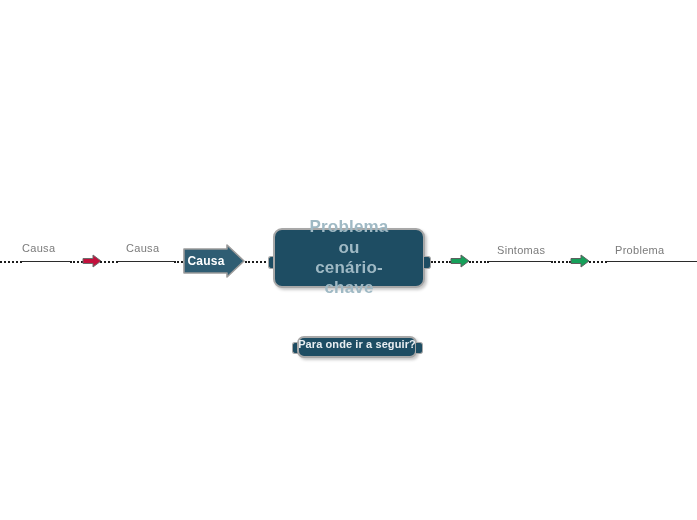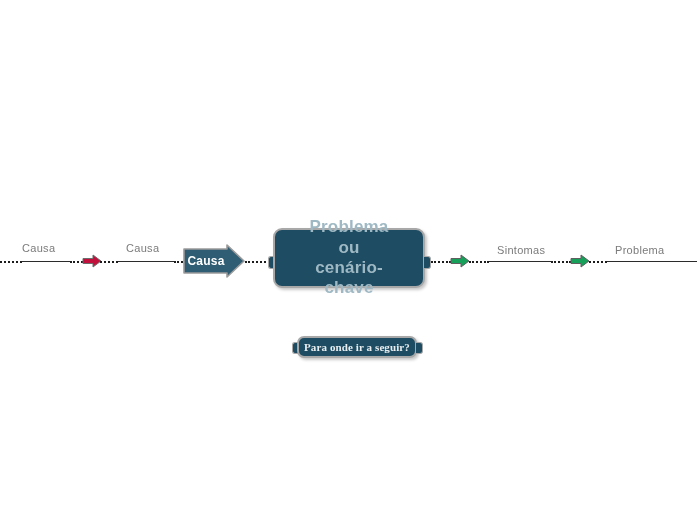--- a/index.html
+++ b/index.html
@@ -90,23 +90,22 @@
 
   
   .node-small {
     position: absolute;
     box-sizing: border-box;
     background: #1e4d63;
     border: 2px solid #a8a8a8;
     border-radius: 7px;
     box-shadow: 2px 2px 3px rgba(0,0,0,0.22);
     display: flex;
-    align-items: center;
+    align-items: flex-start;
     justify-content: center;
-    font-family: Liberation Serif, serif;
   }
   .node-small .node-label {
     color: #e9eef1;
     font-size: 11px;
     font-weight: bold;
     white-space: nowrap;
     letter-spacing: 0.1px;
   }
 
   

